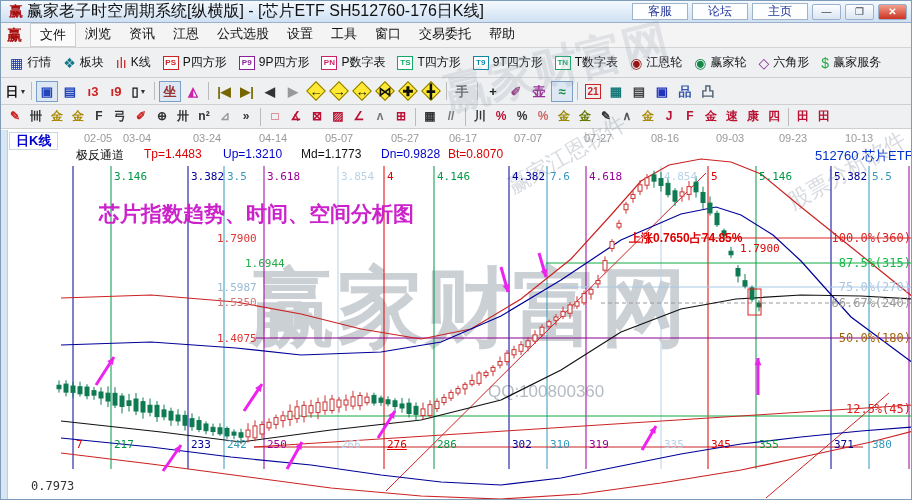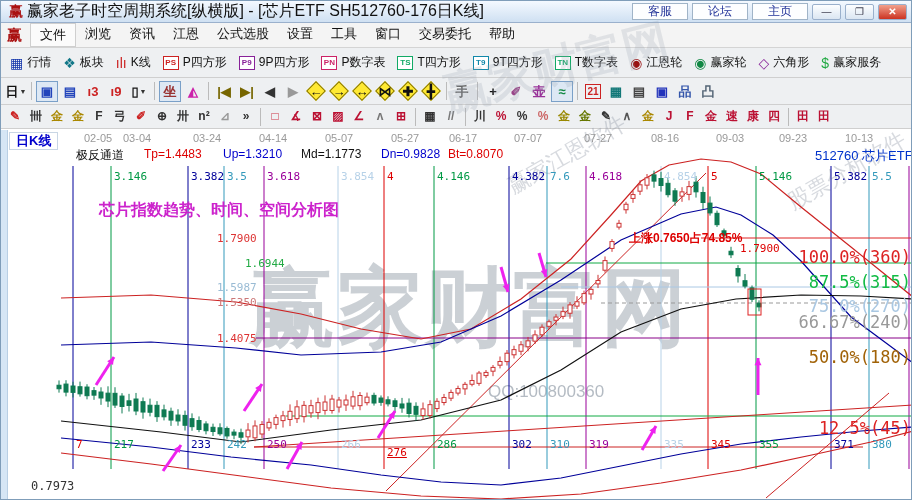--- a/index.html
+++ b/index.html
@@ -48,27 +48,27 @@
   .abs{position:absolute;white-space:nowrap;}
   .mono{font-family:"DejaVu Sans Mono",monospace;}
   .period-tab{left:8px;top:2px;font-size:13px;color:#0000cc;font-weight:bold;background:#fff;
               border:1px solid #c9d6e4;padding:0 6px;line-height:16px;}
   .date-lbl{font-size:11px;color:#999;top:2px;}
   .ind-lbl{font-size:12px;top:18px;}
   .sym-lbl{font-size:13px;color:#0033cc;top:17px;}
   .vtop-lbl{font-size:11px;top:40px;}
   .vbot-lbl{font-size:11px;top:308px;}
   .price-lbl{font-size:11px;left:216px;}
-  .pct-lbl{font-size:17px;right:2px;text-align:right;margin-top:16px;}
+  .pct-lbl{font-size:12px;right:2px;text-align:right;}
   .wm-center{left:248px;top:120px;font-size:86px;font-weight:bold;color:rgba(130,142,155,.42);letter-spacing:2px;}
   .wm-qq{left:487px;top:252px;font-size:17px;color:rgba(130,142,155,.6);}
   .wm-diag{font-size:22px;color:rgba(140,150,162,.35);transform:rotate(-30deg);}
   .wm-top{position:absolute;left:440px;top:36px;font-size:46px;font-weight:bold;color:rgba(150,160,172,.22);
           transform:rotate(-14deg);white-space:nowrap;z-index:50;pointer-events:none;}
-  .anno-title{left:98px;top:70px;font-size:16px;font-weight:bold;color:#cc22cc;}
+  .anno-title{left:98px;top:70px;font-size:21px;font-weight:bold;color:#cc22cc;}
   .anno-rise{left:628px;top:100px;font-size:12px;color:#dd0000;font-weight:bold;}
   .anno-peak{left:739px;top:112px;font-size:11px;color:#dd0000;}
   .bottom-val{left:30px;top:349px;font-size:12px;color:#333;}
   svg{position:absolute;left:0;top:0;}
 </style>
 </head>
 <body>
 
 <div id="win">
 
@@ -672,21 +672,21 @@
         <div class="abs vbot-lbl mono" style="left: 113px; top: 308px; color: rgb(0, 153, 68);">217</div>
         <div class="abs vtop-lbl mono" style="left: 190px; top: 40px; color: rgb(0, 0, 153);">3.382</div>
         <div class="abs vbot-lbl mono" style="left: 190px; top: 308px; color: rgb(0, 0, 153);">233</div>
         <div class="abs vtop-lbl mono" style="left: 226px; top: 40px; color: rgb(51, 153, 187);">3.5</div>
         <div class="abs vbot-lbl mono" style="left: 226px; top: 308px; color: rgb(51, 153, 187);">242</div>
         <div class="abs vtop-lbl mono" style="left: 266px; top: 40px; color: rgb(153, 0, 153);">3.618</div>
         <div class="abs vbot-lbl mono" style="left: 266px; top: 308px; color: rgb(153, 0, 153);">250</div>
         <div class="abs vtop-lbl mono" style="left: 340px; top: 40px; color: rgb(183, 210, 232);">3.854</div>
         <div class="abs vbot-lbl mono" style="left: 340px; top: 308px; color: rgb(183, 210, 232);">266</div>
         <div class="abs vtop-lbl mono" style="left: 386px; top: 40px; color: rgb(221, 0, 0);">4</div>
-        <div class="abs vbot-lbl mono" style="left: 386px; top: 316px; color: rgb(221, 0, 0); text-decoration: underline;">276</div>
+        <div class="abs vbot-lbl mono" style="left: 386px; top: 308px; color: rgb(221, 0, 0); text-decoration: underline;">276</div>
         <div class="abs vtop-lbl mono" style="left: 436px; top: 40px; color: rgb(0, 153, 68);">4.146</div>
         <div class="abs vbot-lbl mono" style="left: 436px; top: 308px; color: rgb(0, 153, 68);">286</div>
         <div class="abs vtop-lbl mono" style="left: 511px; top: 40px; color: rgb(0, 0, 153);">4.382</div>
         <div class="abs vbot-lbl mono" style="left: 511px; top: 308px; color: rgb(0, 0, 153);">302</div>
         <div class="abs vtop-lbl mono" style="left: 549px; top: 40px; color: rgb(51, 153, 187);">7.6</div>
         <div class="abs vbot-lbl mono" style="left: 549px; top: 308px; color: rgb(51, 153, 187);">310</div>
         <div class="abs vtop-lbl mono" style="left: 588px; top: 40px; color: rgb(153, 0, 153);">4.618</div>
         <div class="abs vbot-lbl mono" style="left: 588px; top: 308px; color: rgb(153, 0, 153);">319</div>
         <div class="abs vtop-lbl mono" style="left: 663px; top: 40px; color: rgb(183, 210, 232);">4.854</div>
         <div class="abs vbot-lbl mono" style="left: 663px; top: 308px; color: rgb(183, 210, 232);">335</div>

